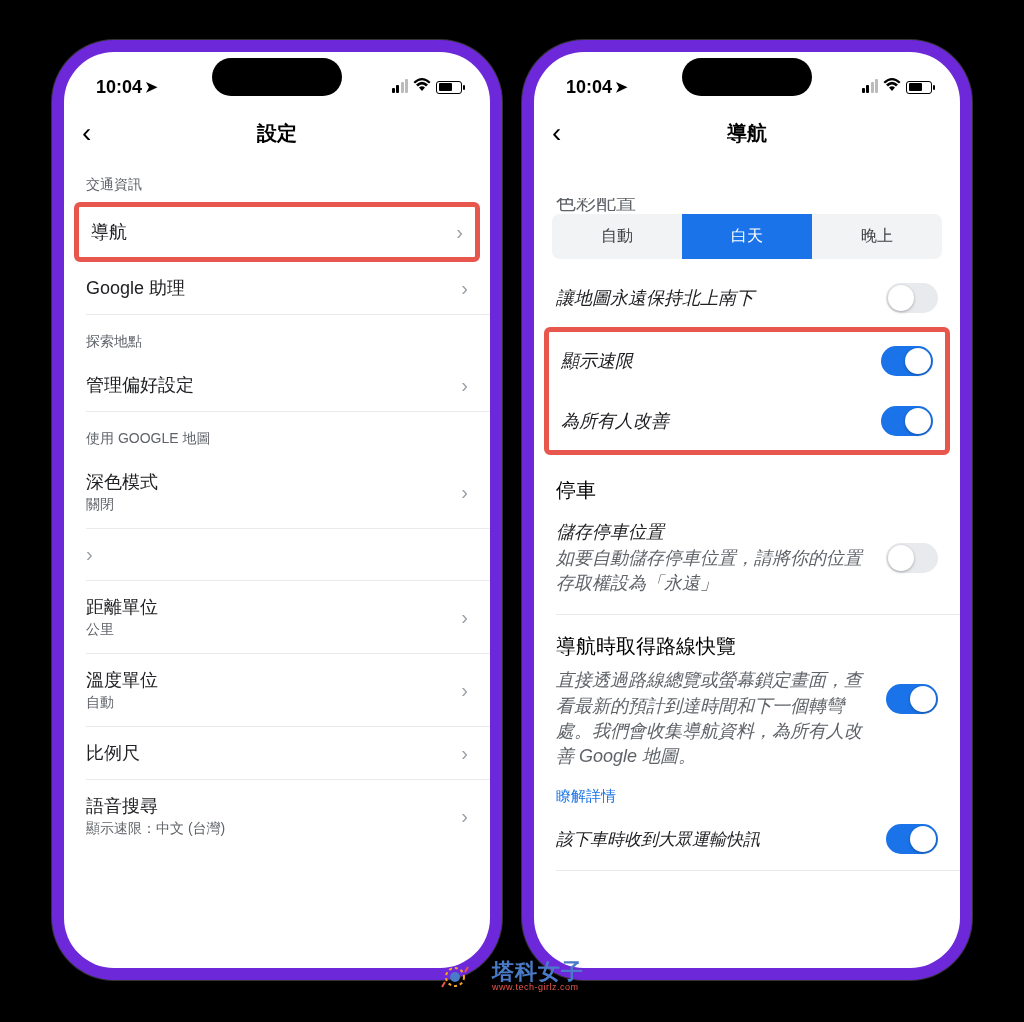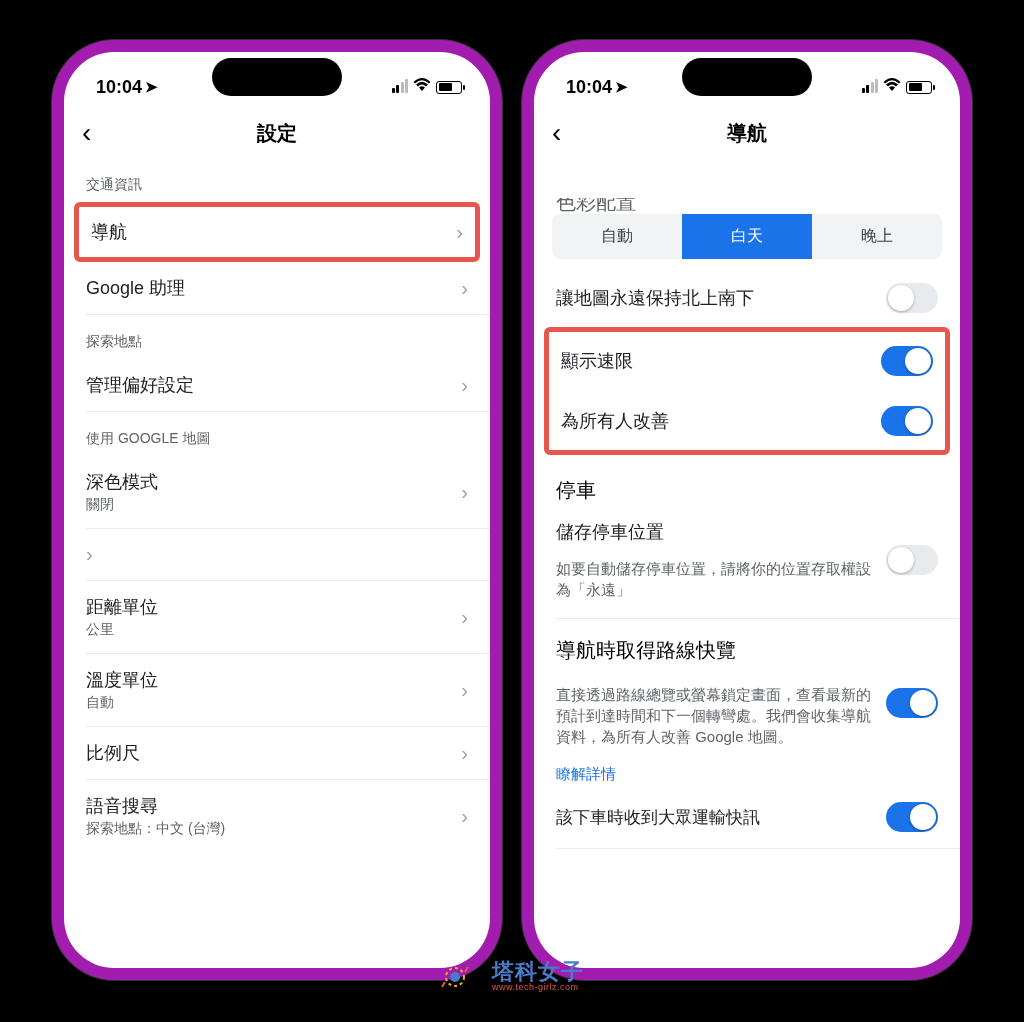--- a/index.html
+++ b/index.html
@@ -2,21 +2,21 @@
 <html><head>
 <meta charset="utf-8">
 <style>
 * { margin: 0; padding: 0; box-sizing: border-box; font-family: -apple-system, "Helvetica Neue", Arial, sans-serif; }
 body { background: #000; width: 1024px; height: 1022px; position: relative; }
 
 .phones { display: flex; gap: 20px; position: absolute; top: 40px; left: 52px; }
 
 .phone {
   width: 450px; height: 940px;
-  background: #a21caf; border-radius: 62px;
+  background: #6d28d9; border-radius: 62px;
   padding: 12px; position: relative;
   box-shadow: 0 0 0 1px #333;
 }
 .phone-inner {
   width: 100%; height: 100%;
   background: #fff; border-radius: 50px;
   overflow: hidden; position: relative;
 }
 .notch {
   position: absolute; top: 18px; left: 50%; transform: translateX(-50%);
@@ -76,25 +76,25 @@
   background: #fff; top: 2px; left: 2px; box-shadow: 0 1px 3px rgba(0,0,0,0.3);
 }
 .toggle.on { background: #1a73e8; }
 .toggle.on::after { left: auto; right: 2px; }
 
 .section-title-big { font-size: 20px; font-weight: 500; padding: 18px 22px 6px 22px; }
 .link { font-size: 15px; color: #1a73e8; padding: 8px 22px; }
 
 .row2 {
   display: flex; align-items: center; justify-content: space-between;
-  padding: 10px 22px; gap: 8px;
+  padding: 10px 22px; gap: 8px; font-style: italic;
 }
 .row2 .row-main { flex: 1; }
 .row2-title { font-size: 18px; color: #202124; }
-.row2-desc { font-size: 15px; color: #5f6368; line-height: 1.4; margin-top: 14px; }
+.row2-desc { font-size: 18px; color: #5f6368; line-height: 1.4; margin-top: 2px; }
 
 .highlight2 { border: 5px solid #e8574d; border-radius: 6px; margin: 4px 10px; padding: 4px 0; }
 .highlight2 .row2 { padding: 10px 12px; }
 
 .watermark {
   position: absolute; bottom: 30px; left: 50%; transform: translateX(-50%);
   display: flex; align-items: center; gap: 22px; z-index: 20;
 }
 .wm-icon { width: 30px; height: 30px; position: relative; }
 .wm-text { display: flex; flex-direction: column; line-height: 1; }
@@ -218,21 +218,21 @@
           <div class="row-main">
               <div class="row-label">比例尺</div>
             </div>
           <span class="chevron">›</span>
         </div>
         <div class="divider"></div>
 
         <div class="row">
           <div class="row-main">
             <div class="row-label">語音搜尋</div>
-            <div class="row-sub">探索地點：中文 (台灣)</div>
+            <div class="row-sub">顯示速限：中文 (台灣)</div>
           </div>
           <span class="chevron">›</span>
         </div>
 
       </div>
     </div>
   </div>
 
   <div class="phone">
     <div class="notch"></div>

